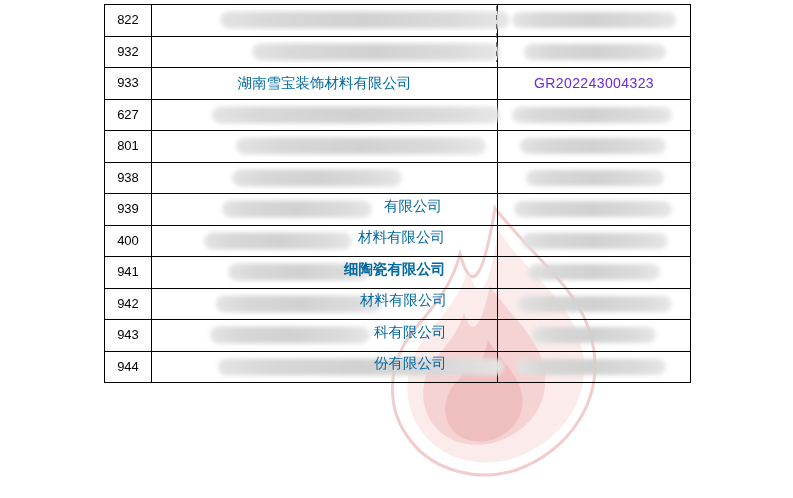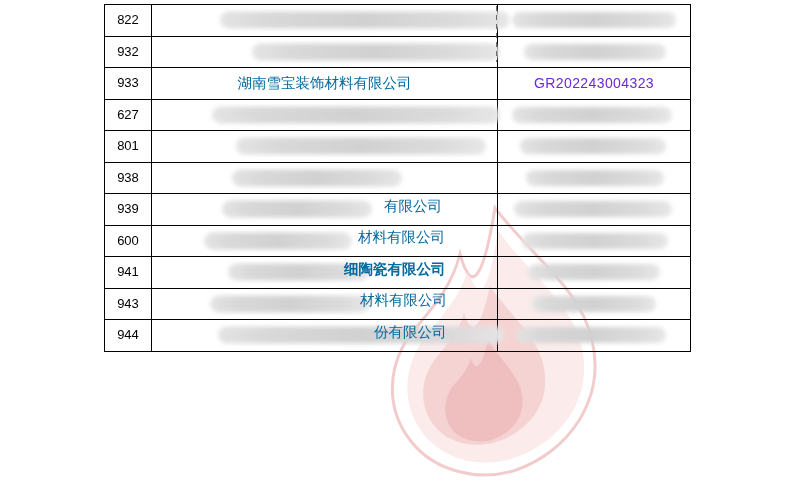--- a/index.html
+++ b/index.html
@@ -186,21 +186,21 @@
           <div class="cell-inner">
             <span class="redact" style="left: 70px; width: 150px; height: 17px;"></span>
             <span class="txt-partial" style="left: 206px;">材料有限公司</span>
           </div>
         </td>
         <td class="col-code">
           <div class="cell-inner"><span class="redact" style="left: 16px; width: 158px; height: 16px;"></span><span class="txt"></span></div>
         </td>
       </tr>
       <tr>
-        <td class="col-num"><span class="txt">600</span></td>
+        <td class="col-num"><span class="txt">400</span></td>
         <td class="col-name">
           <div class="cell-inner">
             <span class="redact" style="left: 52px; width: 148px; height: 17px;"></span>
             <span class="txt-partial" style="left: 192px; font-weight: bold;">细陶瓷有限公司</span>
           </div>
         </td>
         <td class="col-code">
           <div class="cell-inner"><span class="redact" style="left: 24px; width: 146px; height: 16px;"></span><span class="txt"></span></div>
         </td>
       </tr>
@@ -210,20 +210,32 @@
           <div class="cell-inner">
             <span class="redact" style="left: 76px; width: 142px; height: 17px;"></span>
             <span class="txt-partial" style="left: 208px;">材料有限公司</span>
           </div>
         </td>
         <td class="col-code">
           <div class="cell-inner"><span class="redact" style="left: 30px; width: 132px; height: 16px;"></span><span class="txt"></span></div>
         </td>
       </tr>
       <tr>
+        <td class="col-num"><span class="txt">942</span></td>
+        <td class="col-name">
+          <div class="cell-inner">
+            <span class="redact" style="left: 64px; width: 166px; height: 17px;"></span>
+            <span class="txt-partial" style="left: 222px;">科有限公司</span>
+          </div>
+        </td>
+        <td class="col-code">
+          <div class="cell-inner"><span class="redact" style="left: 20px; width: 154px; height: 16px;"></span><span class="txt"></span></div>
+        </td>
+      </tr>
+      <tr>
         <td class="col-num"><span class="txt">943</span></td>
         <td class="col-name">
           <div class="cell-inner">
             <span class="redact" style="left: 58px; width: 160px; height: 17px;"></span>
             <span class="txt-partial" style="left: 222px;">份有限公司</span>
           </div>
         </td>
         <td class="col-code">
           <div class="cell-inner"><span class="redact" style="left: 34px; width: 124px; height: 16px;"></span><span class="txt"></span></div>
         </td>

